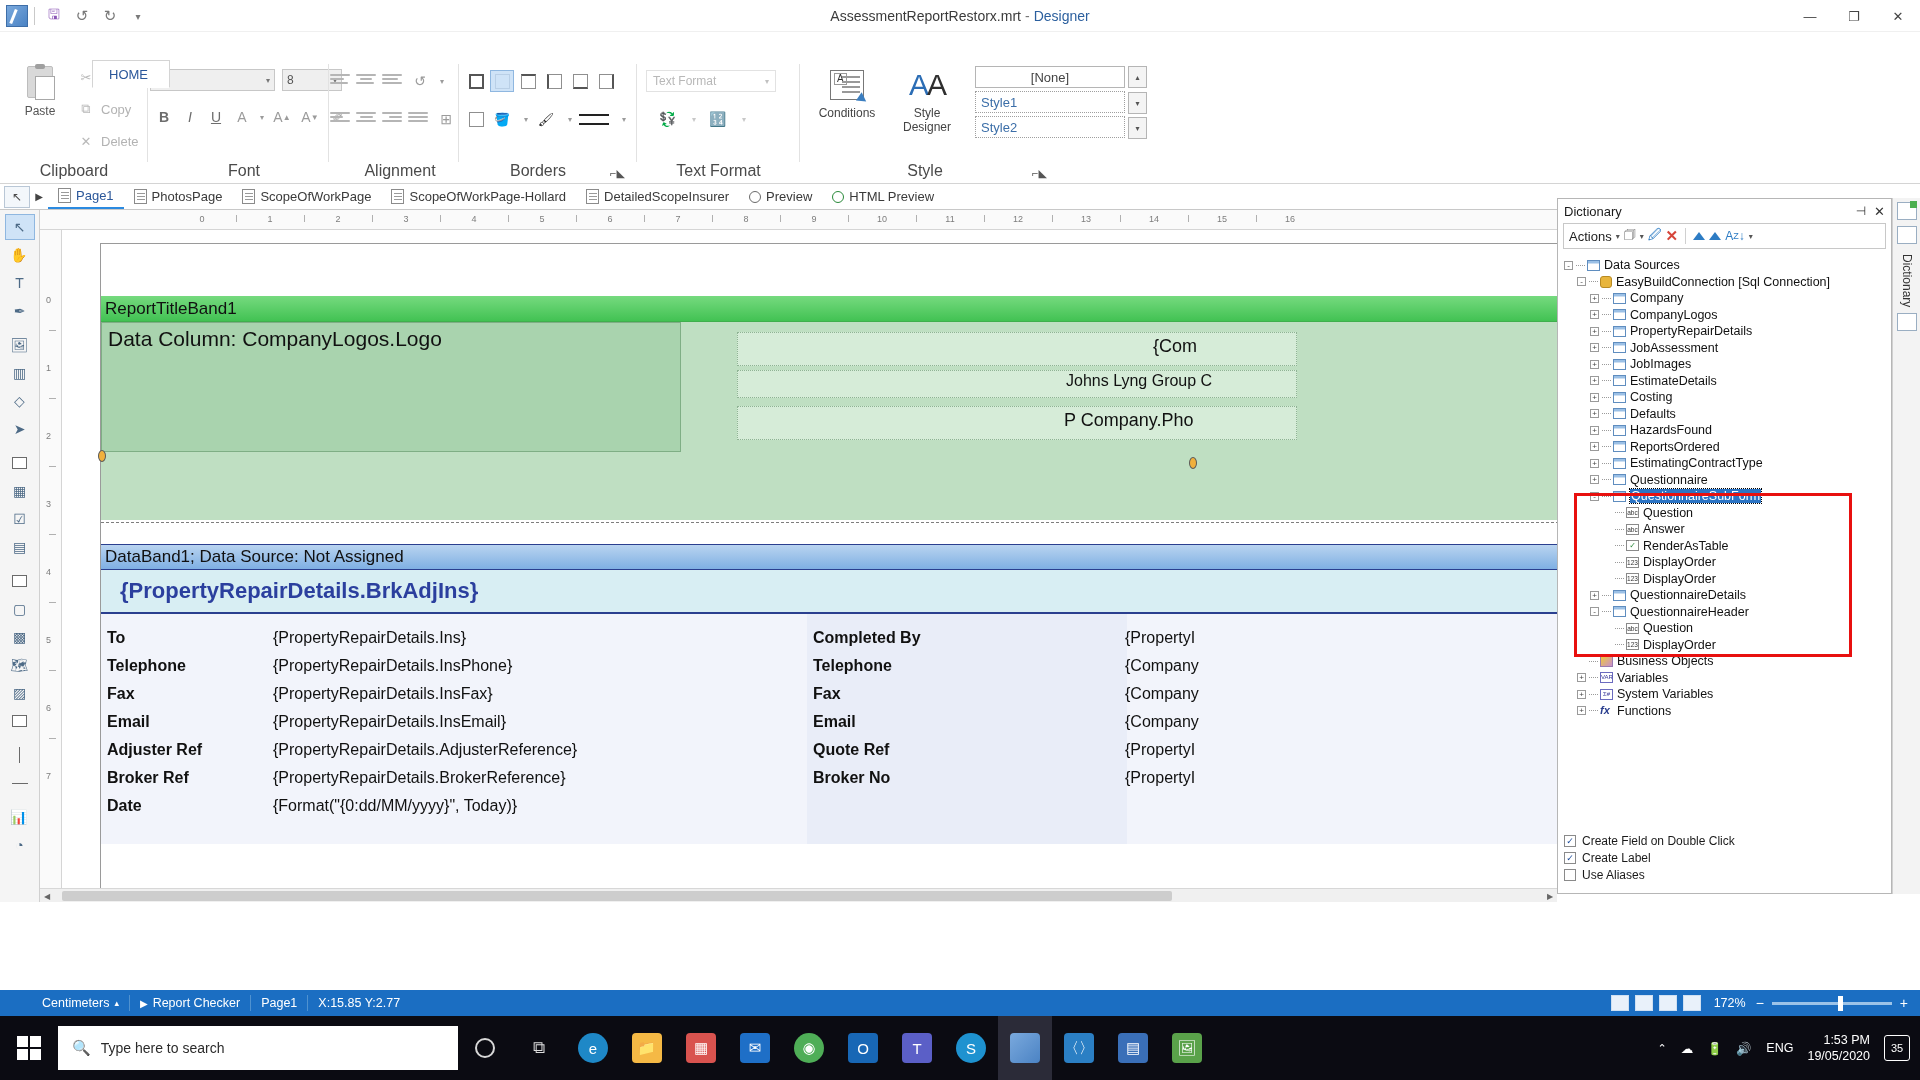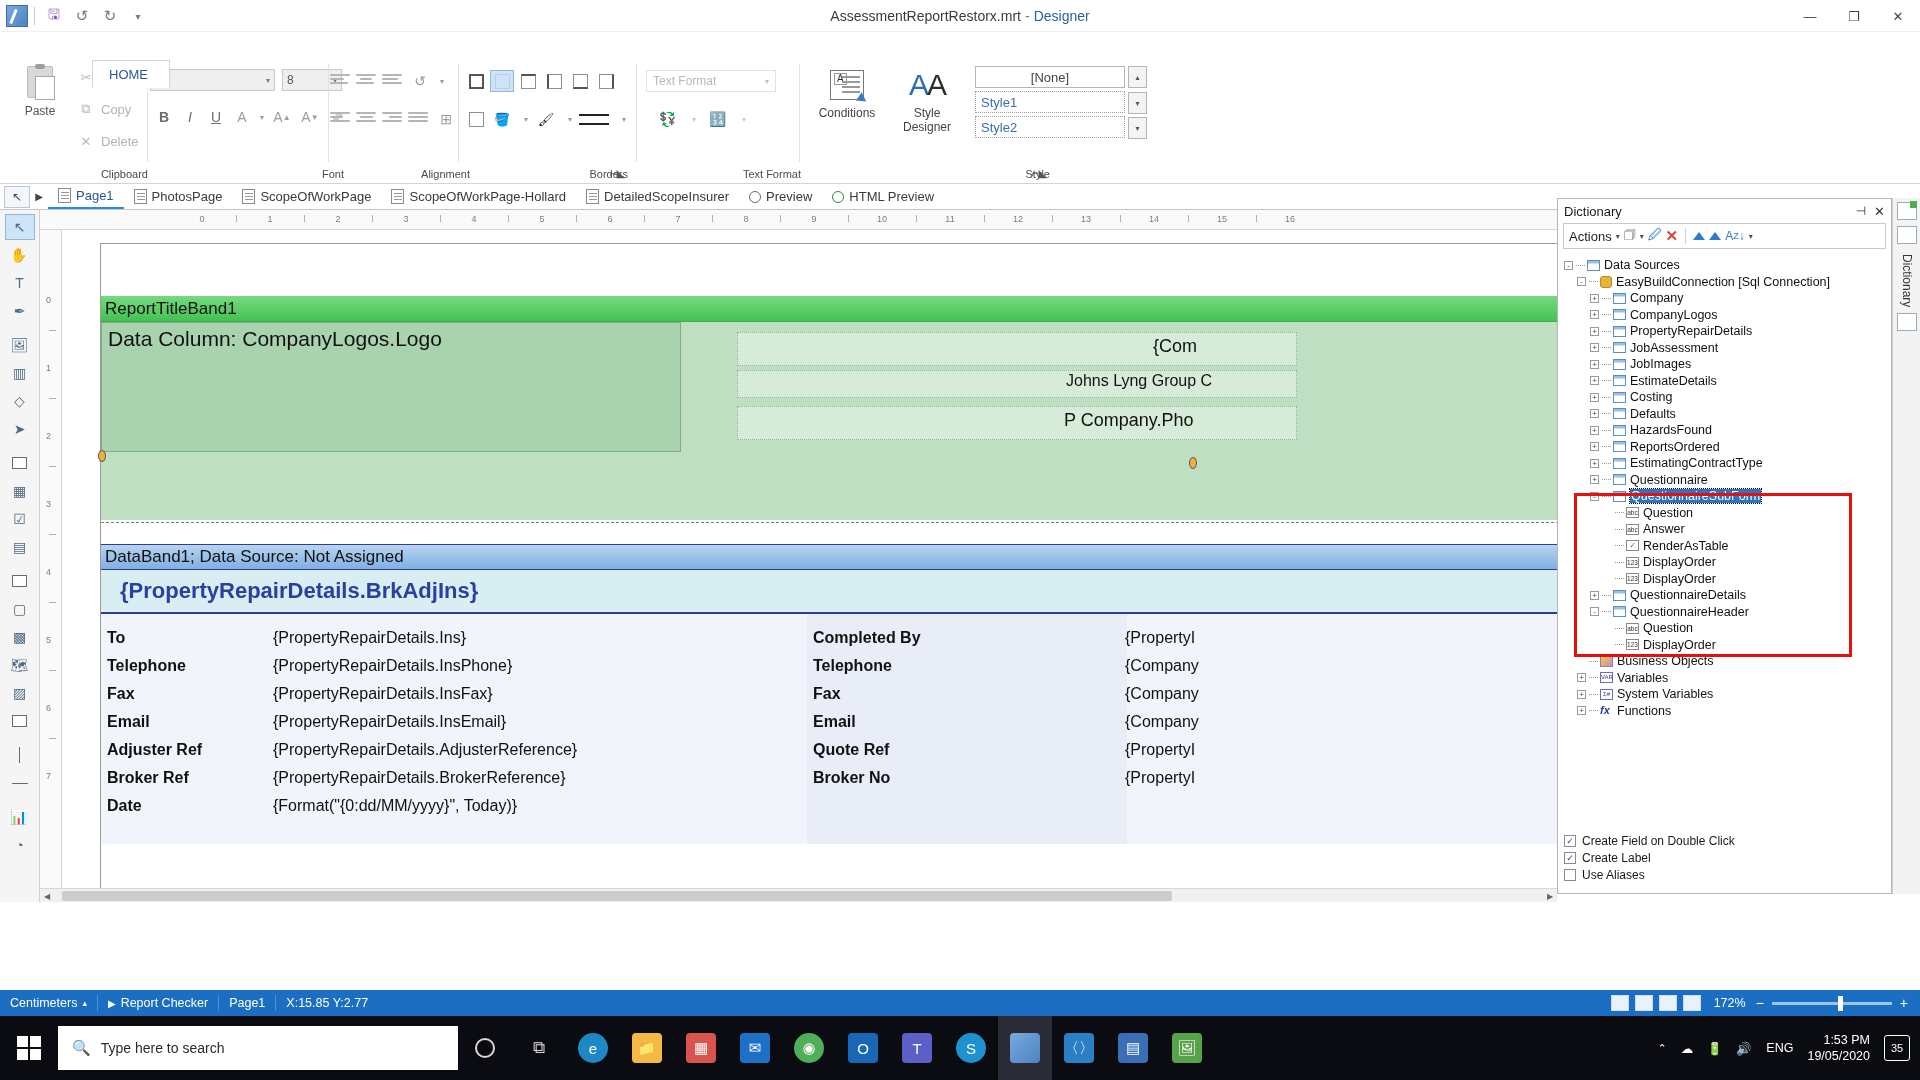--- a/index.html
+++ b/index.html
@@ -64,22 +64,22 @@
   .lang-caret { font-size:8px; color:#666; }
   .help-q { color:#2b579a; font-size:14px; }
 
   
   .ribbon {
     position:absolute; top:56px; left:0; width:1920px; height:128px;
     background:#fff; border-bottom:1px solid #d4d4d4;
   }
   .rgroup { position:absolute; top:0; height:128px; }
   .rgroup-label {
-    position:absolute; bottom:4px; left:0; width:100%; text-align:right;
-    font-size:11px; color:#4a4a4a;
+    position:absolute; bottom:4px; left:0; width:100%; text-align:center;
+    font-size:16px; color:#4a4a4a;
   }
   .rsep { position:absolute; top:8px; width:1px; height:98px; background:#e2e2e2; }
 
   
   .paste-btn { position:absolute; left:10px; top:8px; width:60px; text-align:center; }
   .paste-ico {
     width:34px; height:38px; margin:0 auto; position:relative;
   }
   .paste-ico .board { position:absolute; left:4px; top:2px; width:26px; height:32px; background:#d9d9d9; border:1px solid #bdbdbd; border-radius:2px;}
   .paste-ico .clip { position:absolute; left:12px; top:0px; width:10px; height:5px; background:#9f9f9f; border-radius:2px;}
@@ -305,21 +305,21 @@
   }
   .rr-ico { width:20px; height:18px; border:1px solid #9aaec2; background:#fff; position:relative; }
   .rr-ico.g:after { content:''; position:absolute; right:-1px; top:-2px; width:7px;height:7px;background:#4caf50;}
   .rr-label {
     writing-mode:vertical-rl; font-size:12px; color:#333; margin-top:4px;
   }
 
   
   .statusbar {
     position:absolute; left:0; bottom:64px; width:1920px; height:26px;
-    background:#1b6ec2; color:#fff; display:flex; align-items:center; font-size:12.5px;
+    background:#1b6ec2; color:#fff; display:flex; align-items:center; font-size:12.5px;padding-left:32px;
   }
   .sb-item { display:flex; align-items:center; gap:5px; padding:0 10px; height:26px; }
   .sb-sep { width:1px; height:16px; background:#4f92d0; }
   .sb-right { margin-left:auto; display:flex; align-items:center; height:26px; }
   .sb-ico {
     width:18px; height:16px; border:1px solid #cfe0f2; background:#e9f1fa; margin:0 3px;
   }
   .zoom-track { width:120px; height:3px; background:#9cc3e8; position:relative; margin:0 8px; }
   .zoom-thumb { position:absolute; left:66px; top:-6px; width:5px; height:15px; background:#fff; }
 

